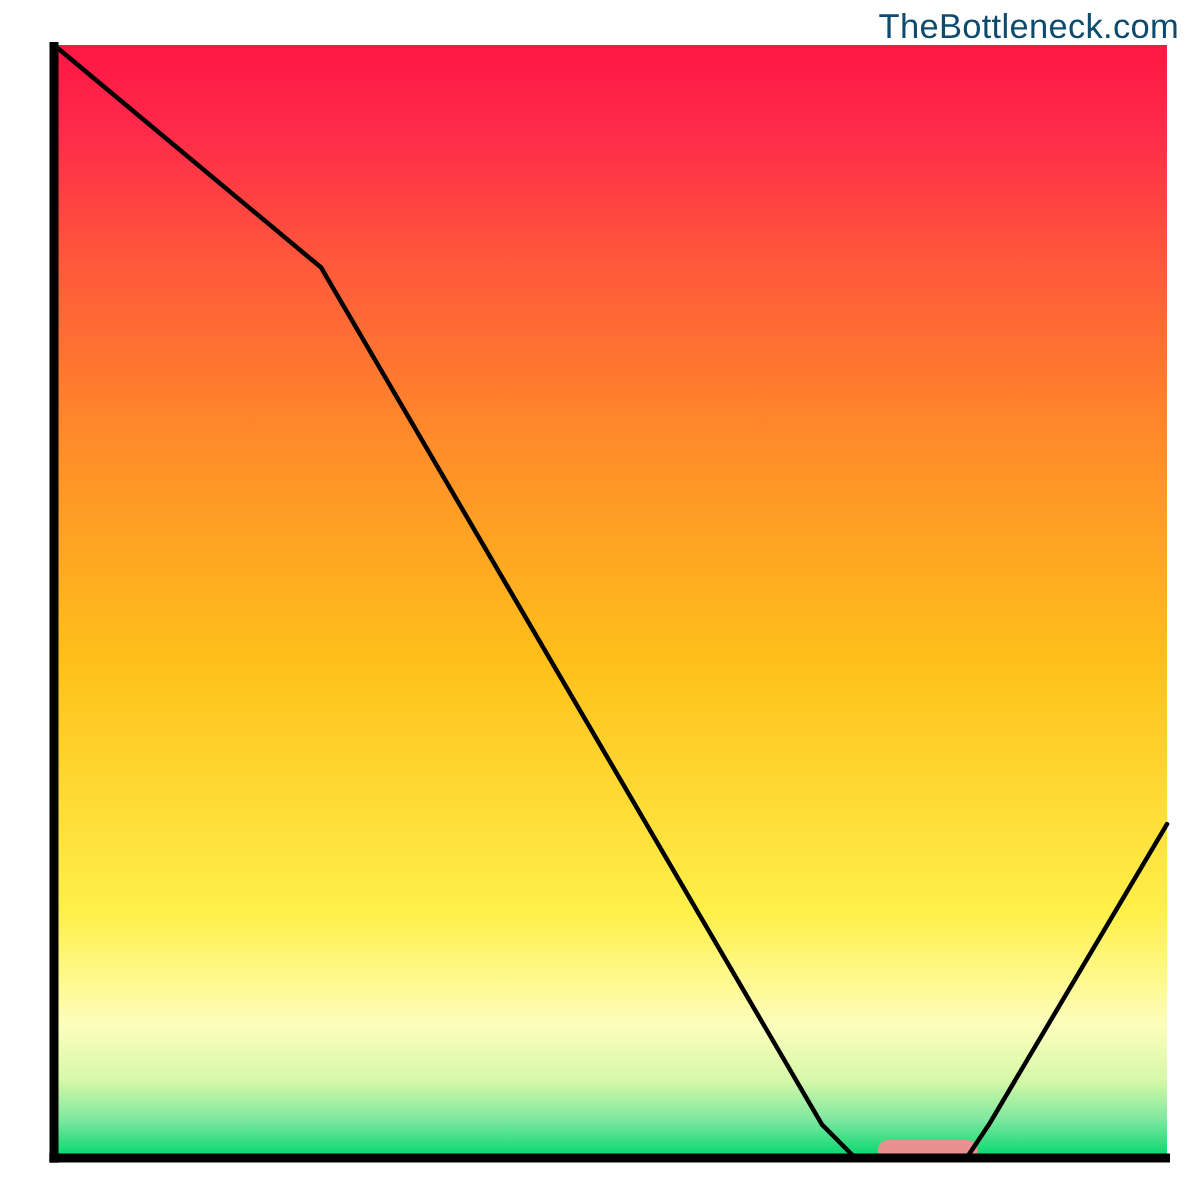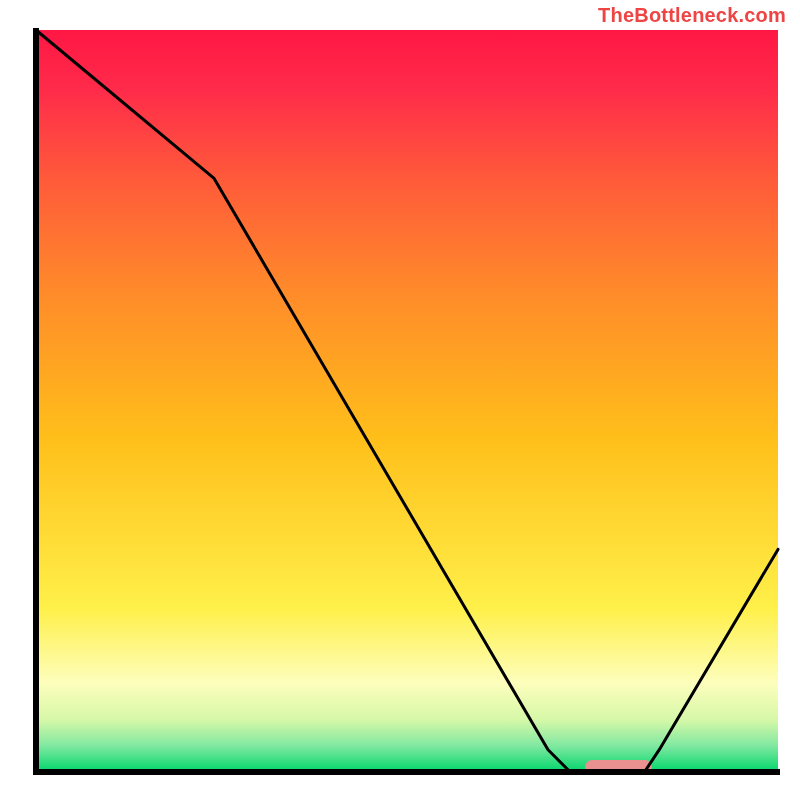--- a/index.html
+++ b/index.html
@@ -13,23 +13,23 @@
   }
   .stage {
     position: relative;
     width: 800px;
     height: 800px;
   }
   .watermark {
     position: absolute;
     top: 4px;
     right: 14px;
-    font-size: 20px;
-    font-weight: 700;
-    color: #ef4444;
+    font-size: 23px;
+    font-weight: 400;
+    color: #0c4a6e;
     letter-spacing: 0.2px;
     user-select: none;
   }
   svg {
     display: block;
   }
 </style>
 </head>
 <body>
 

